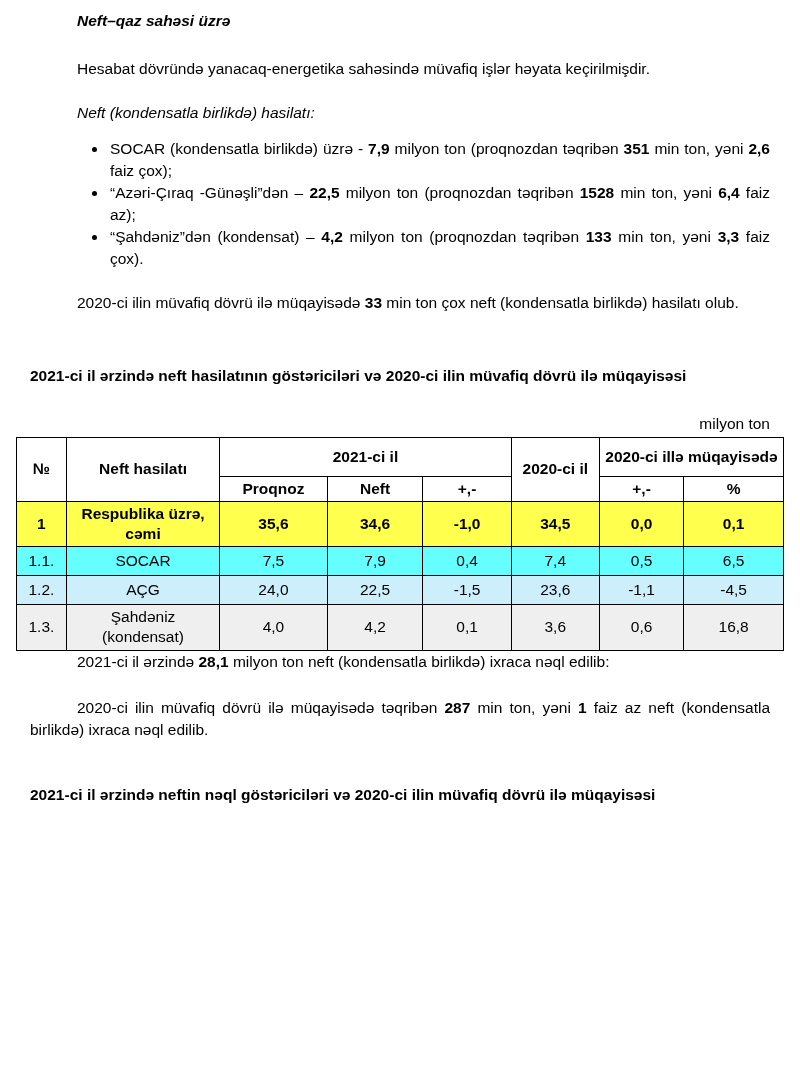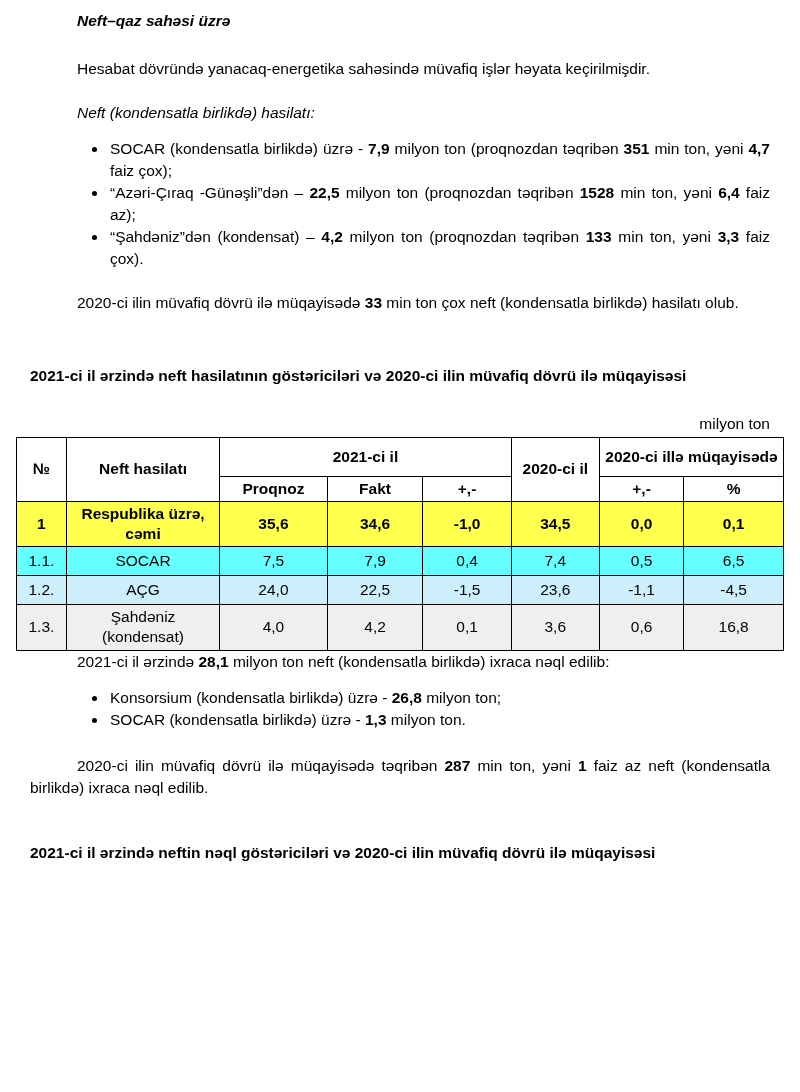--- a/index.html
+++ b/index.html
@@ -63,21 +63,21 @@
 
 <div class="page">
 
   <div class="doc-title">Neft–qaz sahəsi üzrə</div>
 
   <p class="indent mt-lg"><span>Hesabat dövründə yanacaq-energetika sahəsində müvafiq işlər həyata keçirilmişdir.</span></p>
 
   <p class="subhead">Neft (kondensatla birlikdə) hasilatı:</p>
 
   <ul>
-    <li><span>SOCAR (kondensatla birlikdə) üzrə - </span><b>7,9</b><span> milyon ton (proqnozdan təqribən </span><b>351</b><span> min ton, yəni </span><b>4,7</b><span> faiz çox);</span></li>
+    <li><span>SOCAR (kondensatla birlikdə) üzrə - </span><b>7,9</b><span> milyon ton (proqnozdan təqribən </span><b>351</b><span> min ton, yəni </span><b>2,6</b><span> faiz çox);</span></li>
     <li><span>“Azəri-Çıraq -Günəşli”dən – </span><b>22,5</b><span> milyon ton (proqnozdan təqribən </span><b>1528</b><span> min ton, yəni </span><b>6,4</b><span> faiz az);</span></li>
     <li><span>“Şahdəniz”dən (kondensat) – </span><b>4,2</b><span> milyon ton (proqnozdan təqribən </span><b>133</b><span> min ton, yəni </span><b>3,3</b><span> faiz çox).</span></li>
   </ul>
 
   <p class="indent summary"><span>2020-ci ilin müvafiq dövrü ilə müqayisədə </span><b>33</b><span> min ton çox neft (kondensatla birlikdə) hasilatı olub.</span></p>
 
   <div class="table-title">2021-ci il ərzində neft hasilatının göstəriciləri və 2020-ci ilin müvafiq dövrü ilə müqayisəsi</div>
   <div class="unit-label">milyon ton</div>
 
   <table class="data-table">
@@ -94,21 +94,21 @@
     <thead>
       <tr>
         <th rowspan="2">№</th>
         <th rowspan="2">Neft  hasilatı</th>
         <th colspan="3">2021-ci il</th>
         <th rowspan="2">2020-ci il</th>
         <th colspan="2">2020-ci  illə müqayisədə</th>
       </tr>
       <tr>
         <th>Proqnoz</th>
-        <th>Fakt</th>
+        <th>Neft</th>
         <th>+,-</th>
         <th>+,-</th>
         <th>%</th>
       </tr>
     </thead>
     <tbody>
       <tr class="row-total" style="background: rgb(255, 255, 77);">
         <td>1</td>
         <td>Respublika üzrə, cəmi</td>
         <td>35,6</td>
@@ -146,22 +146,18 @@
         <td>0,1</td>
         <td>3,6</td>
         <td>0,6</td>
         <td>16,8</td>
       </tr>
     </tbody>
   </table>
 
   <p class="indent"><span>2021-ci il ərzində </span><b>28,1</b><span> milyon ton neft (kondensatla birlikdə) ixraca nəql edilib:</span></p>
 
-  <ul class="bullets2">
-    <li><span>Konsorsium (kondensatla birlikdə) üzrə - </span><b>26,8</b><span> milyon ton;</span></li>
-    <li><span>SOCAR (kondensatla birlikdə)  üzrə - </span><b>1,3</b><span> milyon ton.</span></li>
-  </ul>
 
   <p class="indent summary2"><span>2020-ci ilin müvafiq dövrü ilə müqayisədə təqribən </span><b>287</b><span> min ton, yəni </span><b>1</b><span> faiz az neft (kondensatla birlikdə) ixraca nəql edilib.</span></p>
 
   <div class="table-title bottom-title">2021-ci il ərzində neftin nəql göstəriciləri və 2020-ci ilin müvafiq dövrü ilə müqayisəsi</div>
 
 </div>
 
 </body></html>

